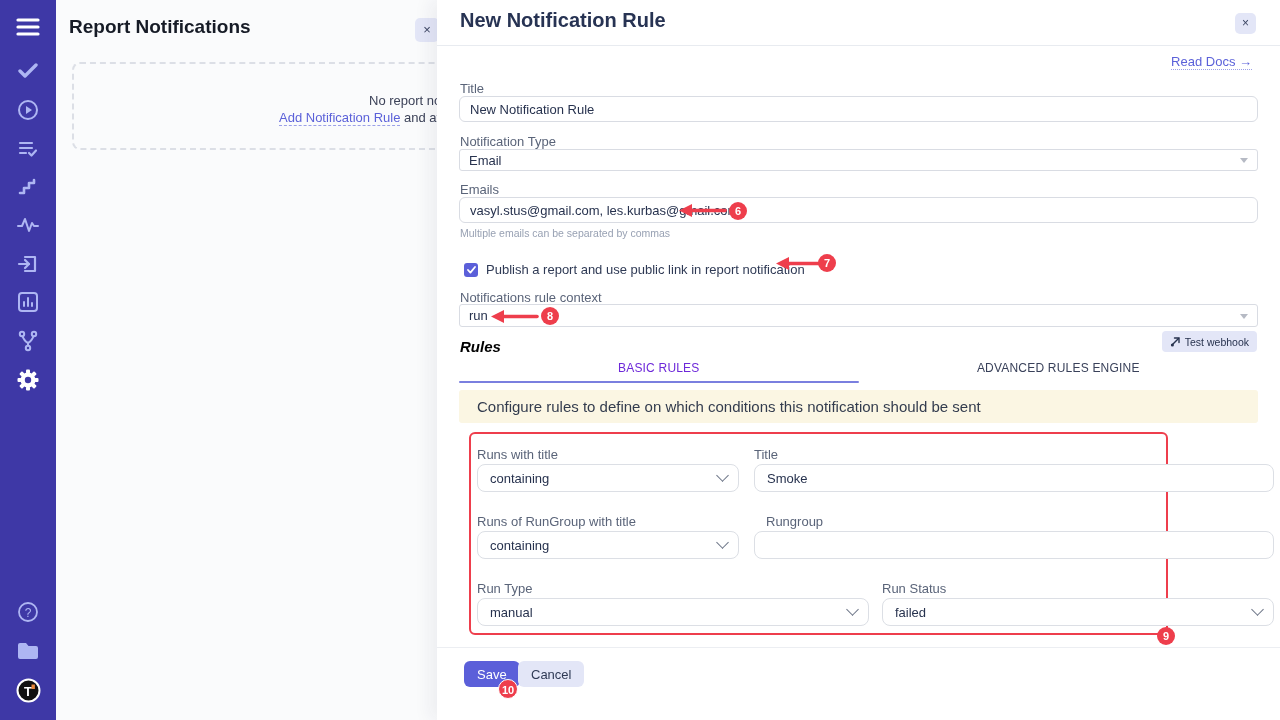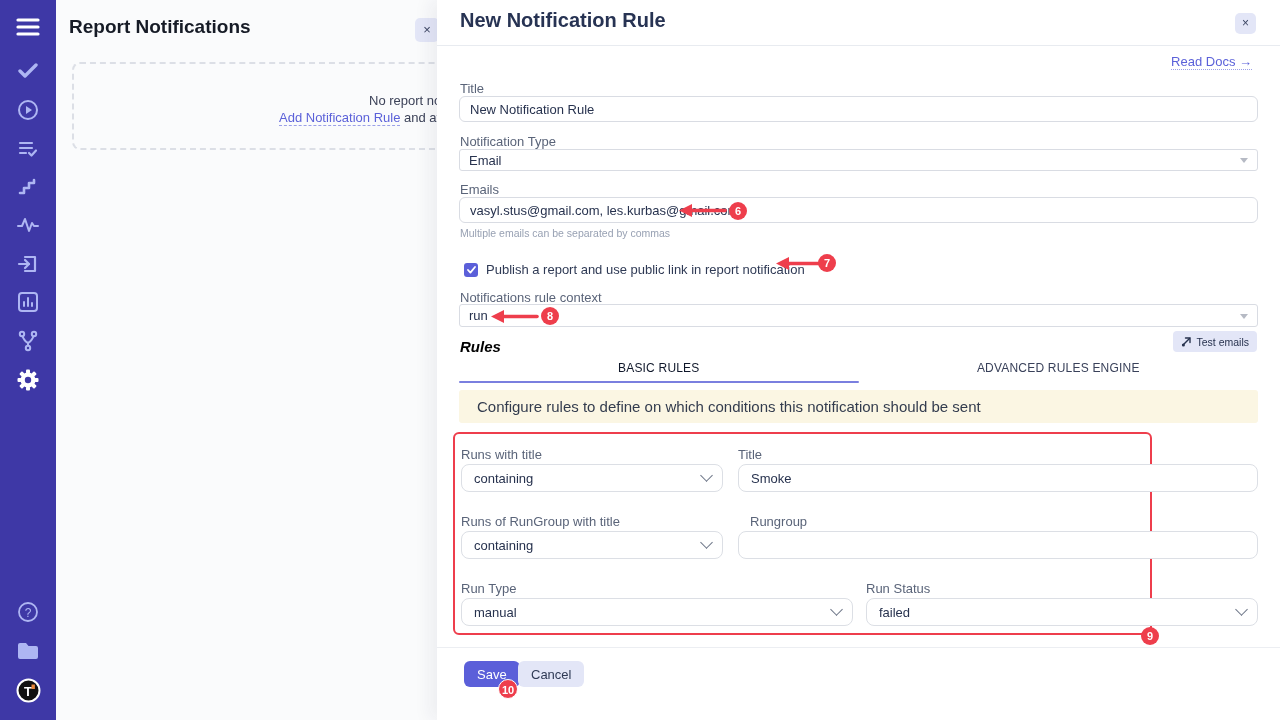--- a/index.html
+++ b/index.html
@@ -46,28 +46,28 @@
              align-items:center; justify-content:center; margin-right:8px; }
   .chk-label { font-size:13px; color:#2f3a55; }
 
   .rules-h { position:absolute; left:23px; top:338px; font-size:15px; font-weight:bold; color:#000000;font-style:italic; }
   .webhook-btn { position:absolute; right:23px; top:331px; height:21px; background:#e3e6f7; border:none; border-radius:4px;
                  font-size:10.5px; color:#27324e; display:flex; align-items:center; gap:4px; padding:0 8px; cursor:pointer;
                  font-family:"Liberation Sans",sans-serif; }
 
   .tabs { position:absolute; left:22px; top:358px; width:799px; height:25px; display:flex; }
   .tab { width:50%; text-align:center; font-size:12px; letter-spacing:.2px; color:#39415a; line-height:20px; cursor:pointer; position:relative; }
-  .tab.active { color:#0f172a; }
+  .tab.active { color:#6d28d9; }
   .tab.active::after { content:""; position:absolute; left:0; right:0; bottom:0; height:2px; background:#7succ;
                        background:#7a7fdf; border-radius:1px; }
 
   .banner { position:absolute; left:22px; top:390px; width:799px; height:33px; background:#fbf6e3; border-radius:3px;
             font-size:15px; color:#333c4e; line-height:33px; padding-left:18px; }
 
-  .rules-box { position:absolute; left:16px; top:432px; width:699px; height:203px; border:2px solid #ee3e4c; border-radius:6px; }
+  .rules-box { position:absolute; left:32px; top:432px; width:699px; height:203px; border:2px solid #ee3e4c; border-radius:6px; }
   .rb-label { position:absolute; font-size:13px; color:#5a6479; }
   .rb-select { position:absolute; height:28px; border:1px solid #dcdfe5; border-radius:8px; background:#fff;
                font-size:13px; color:#27324e; display:flex; align-items:center; padding:0 12px; cursor:pointer; }
   .rb-input { position:absolute; height:28px; border:1px solid #dcdfe5; border-radius:8px; background:#fff;
               font-size:13px; color:#27324e; padding:0 12px; font-family:"Liberation Sans",sans-serif; }
   .chev { position:absolute; right:11px; top:50%; width:9px; height:9px; margin-top:-7px;
           border-right:1.8px solid #6b7486; border-bottom:1.8px solid #6b7486; transform:rotate(45deg); }
 
   .bottom-div { position:absolute; left:0; right:0; top:647px; height:1px; background:#eceef2; }
   .save-btn { position:absolute; left:27px; top:661px; height:26px; padding:0 13px; background:#5b5fd9; color:#fff;
@@ -277,21 +277,21 @@
 
   <div class="rules-h">Rules</div>
   <button class="webhook-btn">
     <svg width="11" height="11" viewBox="0 0 11 11">
         <g stroke="#27324e" stroke-width="1.4" stroke-linecap="round" fill="none">
           <line x1="2" y1="9" x2="8.5" y2="2.5"></line>
           <polyline points="4.5,2 9,2 9,6.5"></polyline>
         </g>
         <circle cx="2.4" cy="9" r="1.5" fill="#27324e"></circle>
       </svg>
-    <span>Test emails</span>
+    <span>Test webhook</span>
   </button>
 
   <div class="tabs">
     <div class="tab active">BASIC RULES</div>
     <div class="tab">ADVANCED RULES ENGINE</div>
   </div>
 
   <div class="banner">Configure rules to define on which conditions this notification should be sent</div>
 
   <div class="rules-box">

